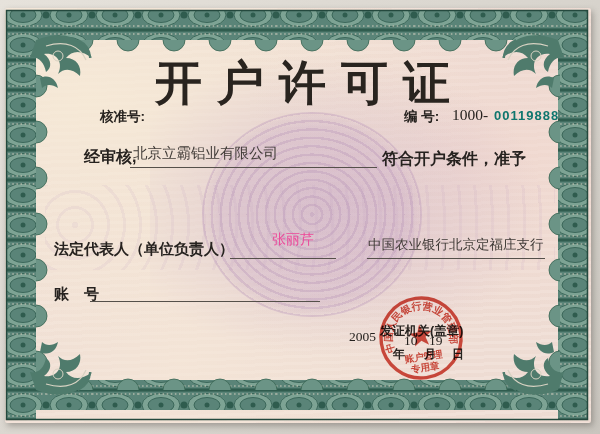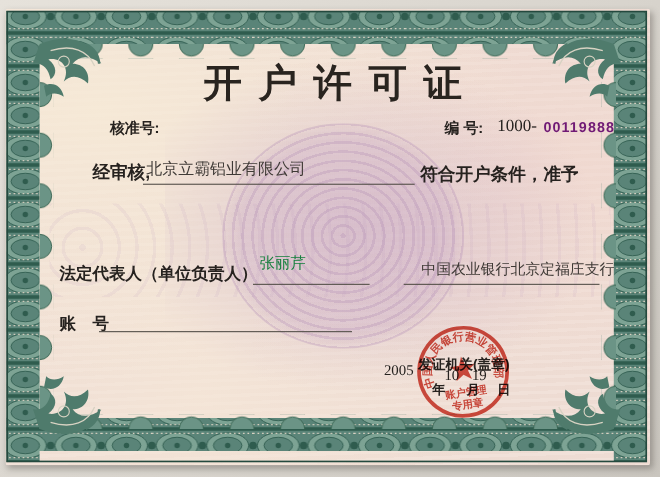--- a/index.html
+++ b/index.html
@@ -31,25 +31,25 @@
   }
   .lace{
     position:absolute;left:45px;top:185px;width:510px;height:85px;pointer-events:none;opacity:.5;
     background:repeating-radial-gradient(circle at 30px 40px, rgba(181,146,185,.22) 0 3px, rgba(181,146,185,0) 3px 16px);
   }
   svg.frame{position:absolute;left:0;top:0;z-index:1;}
   .content{position:absolute;left:0;top:0;width:600px;height:434px;z-index:2;color:#26221f;}
   .content > div{position:absolute;white-space:nowrap;}
   .hei{font-family:"Liberation Sans","DejaVu Sans",sans-serif;font-weight:bold;}
   .song{font-family:"Liberation Serif","DejaVu Serif",serif;}
-  .title{left:0;right:0;top:52px;text-align:center;font-size:35px;letter-spacing:15px;
+  .title{left:0;right:0;top:52px;text-align:center;font-size:47px;letter-spacing:15px;
          font-family:"Liberation Serif","DejaVu Serif",serif;font-weight:bold;color:#29241f;margin-left:20px;}
   .u{border-bottom:1.2px solid #55504a;height:0;}
-  .red{color:#701a75;font-weight:bold;letter-spacing:1px;}
-  .faded{color:#15803d;}
+  .red{color:#0f766e;font-weight:bold;letter-spacing:1px;}
+  .faded{color:#ec4899;margin-left:36px;}
   svg.seal{position:absolute;left:0;top:0;z-index:3;mix-blend-mode:multiply;pointer-events:none;}
 </style>
 </head>
 <body>
 
 <div class="paper"></div>
 <div class="wash"></div>
 <div class="rosette"></div>
 <div class="lace"></div>
 
@@ -118,21 +118,21 @@
 
   <div style="left:84px;top:147px;font-size:16px;" class="hei">经审核,</div>
   <div style="left:133px;top:144px;font-size:14.5px;color:#3f3a36;" class="song">北京立霸铝业有限公司</div>
   <div class="u" style="left:130px;top:167px;width:247px;"></div>
   <div style="left:382px;top:149px;font-size:16px;" class="hei">符合开户条件，准予</div>
 
   <div style="left:54px;top:240px;font-size:15px;" class="hei">法定代表人（单位负责人）</div>
   <div style="left:236px;top:231px;font-size:14px;" class="song faded">张丽芹</div>
   <div class="u" style="left:230px;top:258px;width:106px;"></div>
 
-  <div style="left:368px;top:236px;font-size:13.5px;color:#3f3a36;margin-left:15px;" class="song">中国农业银行北京定福庄支行</div>
+  <div style="left:368px;top:236px;font-size:13.5px;color:#3f3a36;" class="song">中国农业银行北京定福庄支行</div>
   <div class="u" style="left:367px;top:258px;width:178px;"></div>
 
   <div style="left:54px;top:285px;font-size:15px;" class="hei">账　号</div>
   <div class="u" style="left:90px;top:301px;width:230px;"></div>
 
   <div style="left:361px;top:323px;font-size:12.5px;margin-left:19px;" class="hei">发证机关(盖章)</div>
   <div style="left:349px;top:329px;font-size:13.5px;" class="song">2005</div>
   <div style="left:404px;top:333px;font-size:13.5px;" class="song">10</div>
   <div style="left:429px;top:333px;font-size:13.5px;" class="song">19</div>
   <div style="left:393px;top:346px;font-size:12px;" class="hei">年</div>

